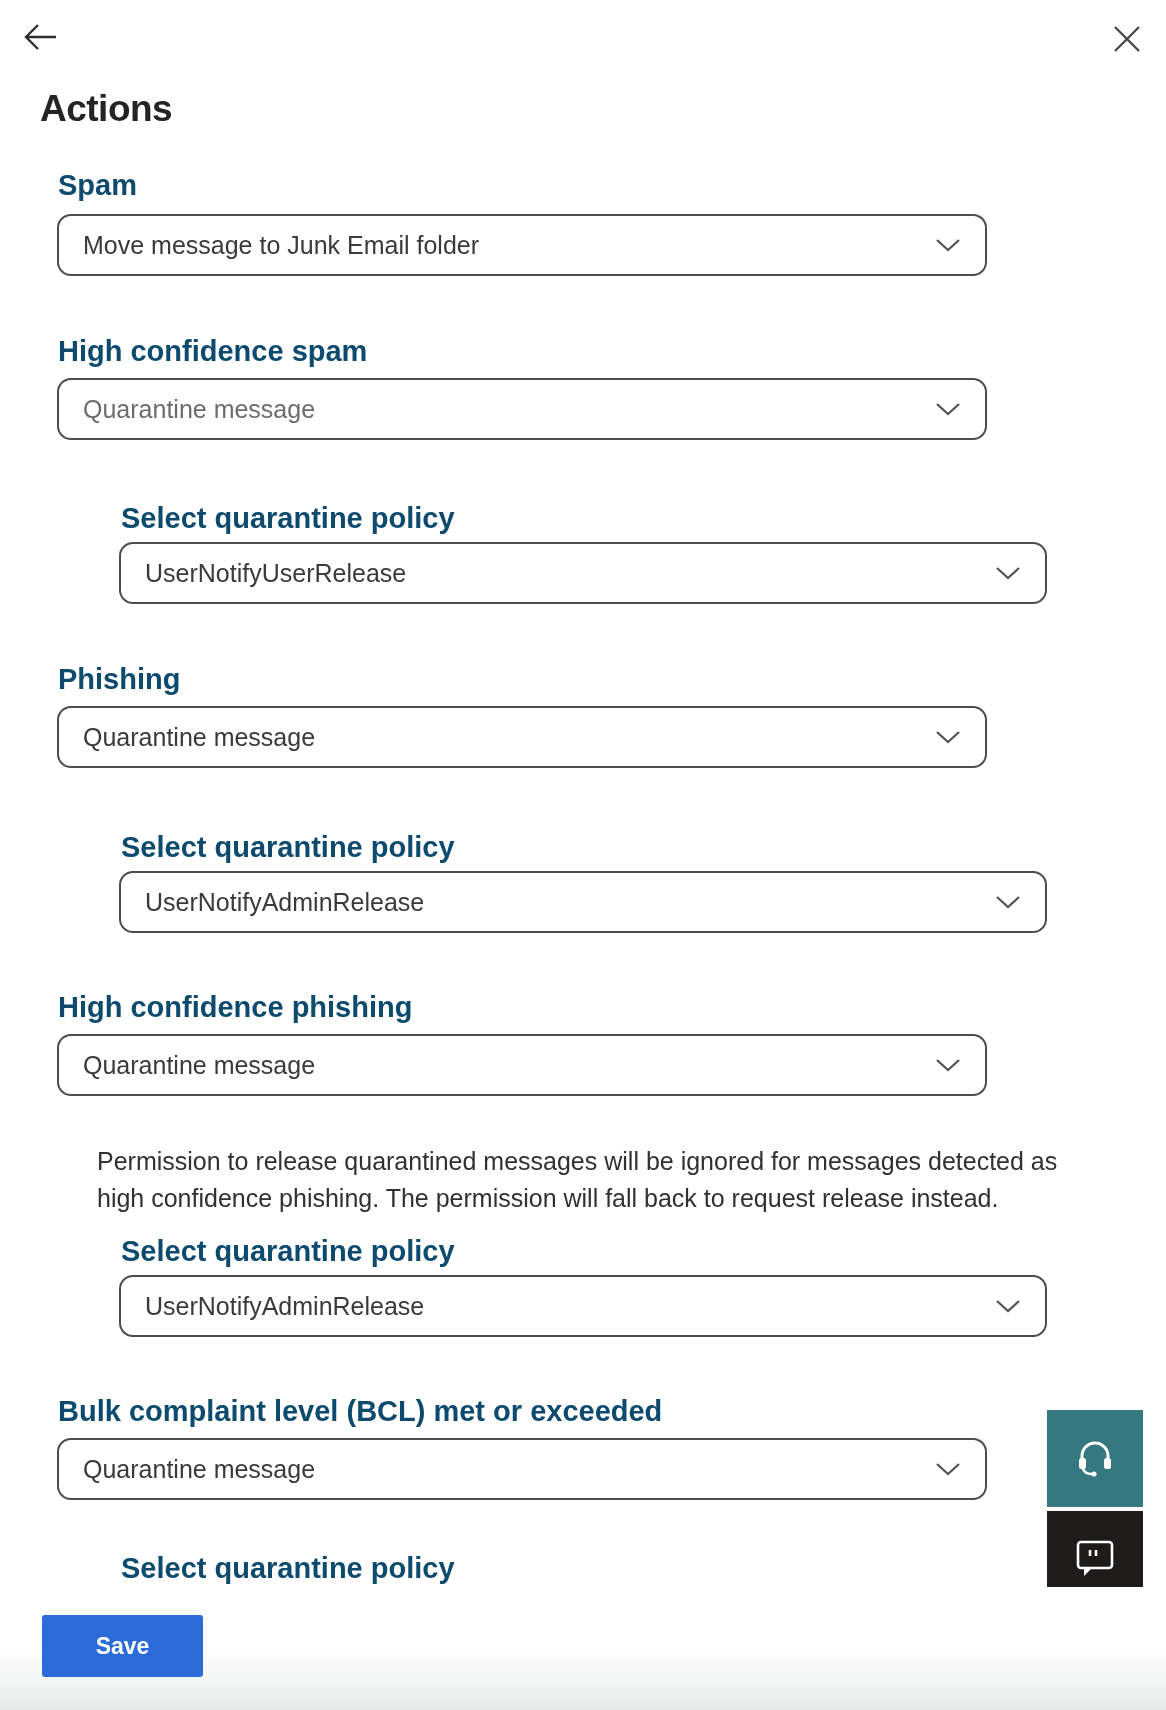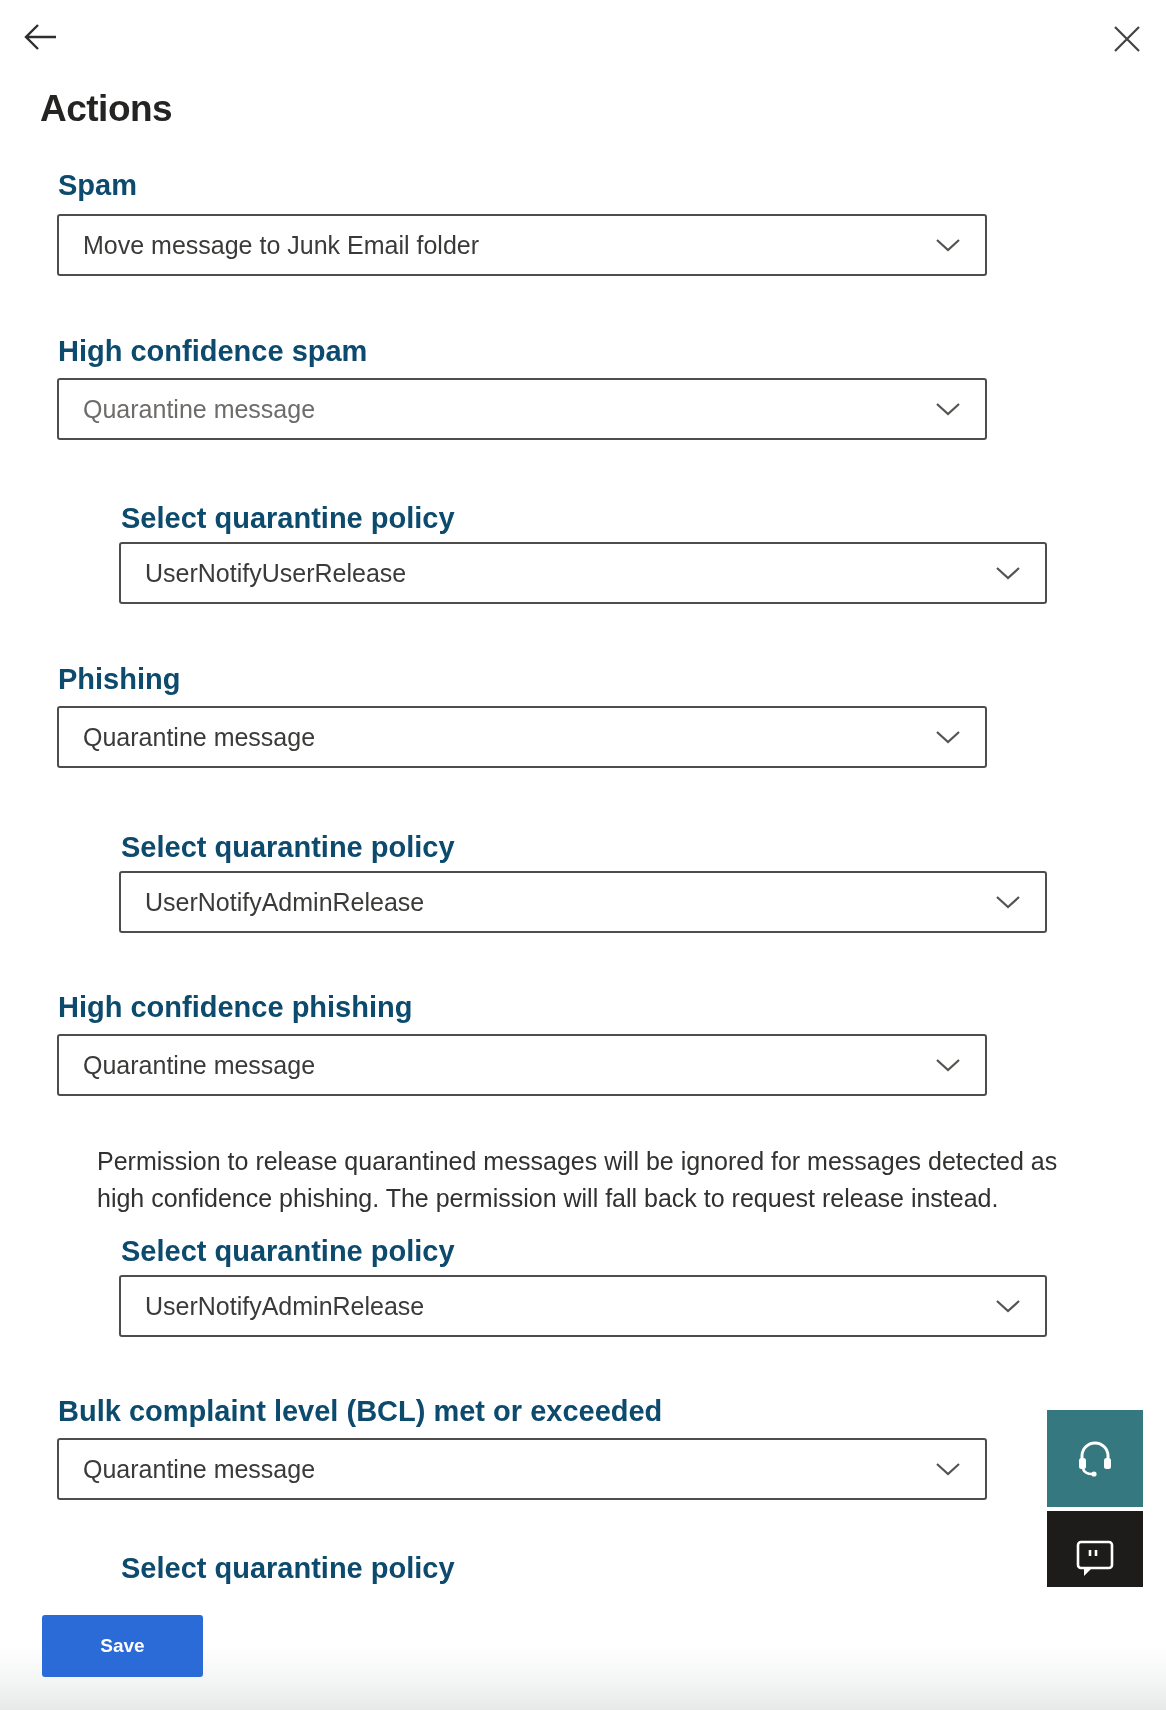--- a/index.html
+++ b/index.html
@@ -30,21 +30,21 @@
     left: 58px;
     font-size: 29px; font-weight: 600; color: #0c4a6e;
     white-space: nowrap; line-height: 30px;
   }
   .field-label.sub { left: 121px; }
 
   
   .dropdown {
     left: 57px; width: 930px; height: 62px;
     background: #fff;
-    border: 2px solid #4f4d4b; border-radius: 3px;
+    border: 2px solid #4f4d4b; border-radius: 14px;
     display: flex; align-items: center;
     padding: 0 60px 0 24px;
     cursor: pointer;
   }
   .dropdown.sub { left: 119px; width: 928px; }
   .dropdown .value {
     font-size: 25px; color: #3b3a39; white-space: nowrap;
     overflow: hidden; text-overflow: ellipsis;
   }
   .dropdown .value.muted { color: #6e6c6a; }
@@ -62,21 +62,21 @@
   
   #bcl-policy-label { top: 1553px; }
 
   
   #footer {
     left: 0; top: 1587px; width: 1166px; height: 123px;
     background: linear-gradient(to bottom, #ffffff 0%, #ffffff 48%, #f3f4f4 78%, #e7e9e9 100%);
   }
   .btn {
     position: absolute; top: 28px; height: 62px;
-    font-family: inherit; font-size: 19px;
+    font-family: inherit; font-size: 23px;
     border-radius: 3px; cursor: pointer;
     display: flex; align-items: center; justify-content: center;
   }
   #save-btn {
     left: 42px; width: 161px;
     background: #2b6bd7; color: #ffffff;
     border: none; font-weight: 600;
   }
   #cancel-btn {
     left: 226px; width: 168px;

